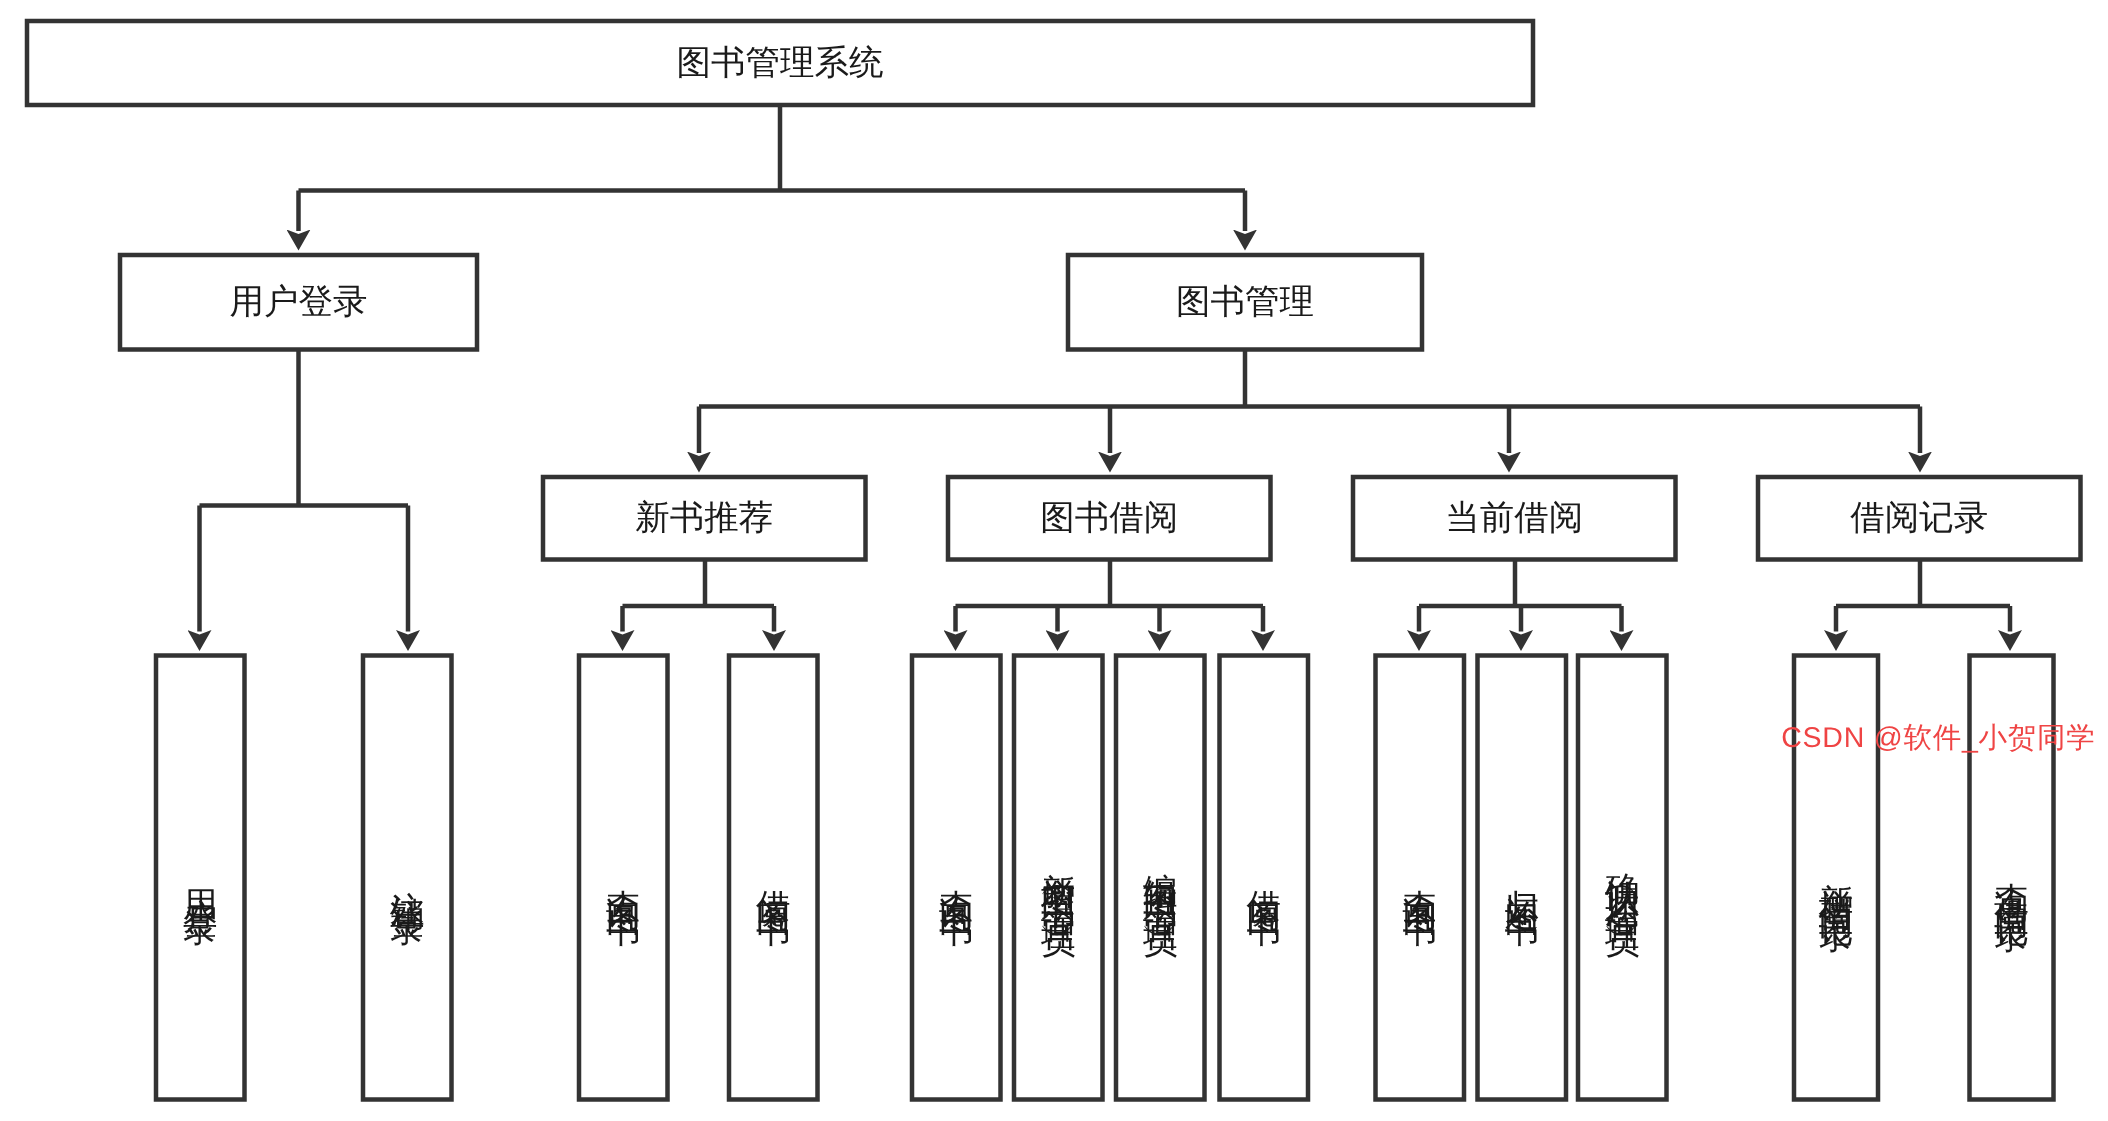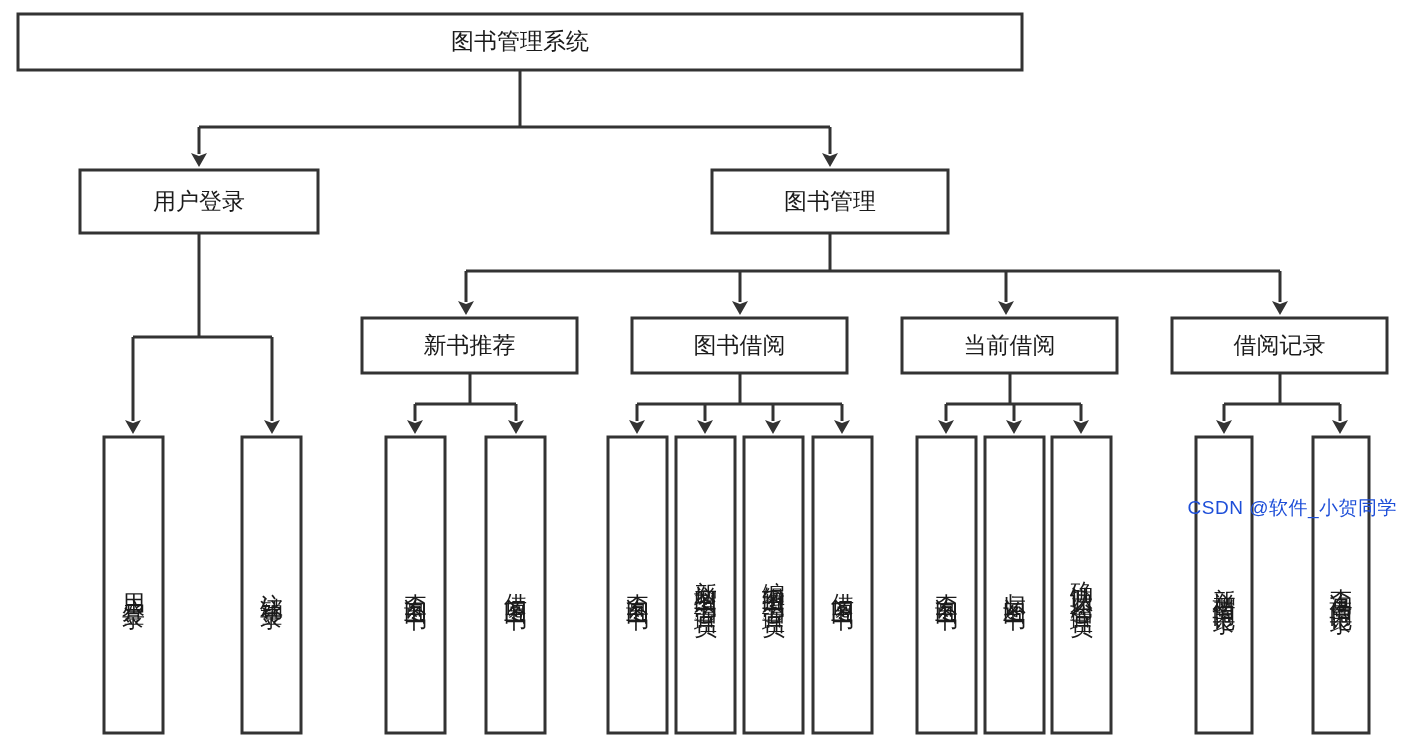--- a/index.html
+++ b/index.html
@@ -64,24 +64,24 @@
     justify-content: center;
     pointer-events: none;
     white-space: nowrap;
   }
   .leaf-label.centered {
     align-items: center;
   }
   .watermark {
     position: absolute;
     right: 8px;
-    bottom: 4px;
+    bottom: 20px;
     font-family: "Liberation Sans", "DejaVu Sans", sans-serif;
     font-size: 19px;
-    color: #1d4ed8;
+    color: #ef4444;
     letter-spacing: 0.5px;
     white-space: nowrap;
   }
 </style>
 </head>
 <body>
 
 <div id="diagram-root">
 
   <svg id="flow" viewBox="0 0 1405 747">

